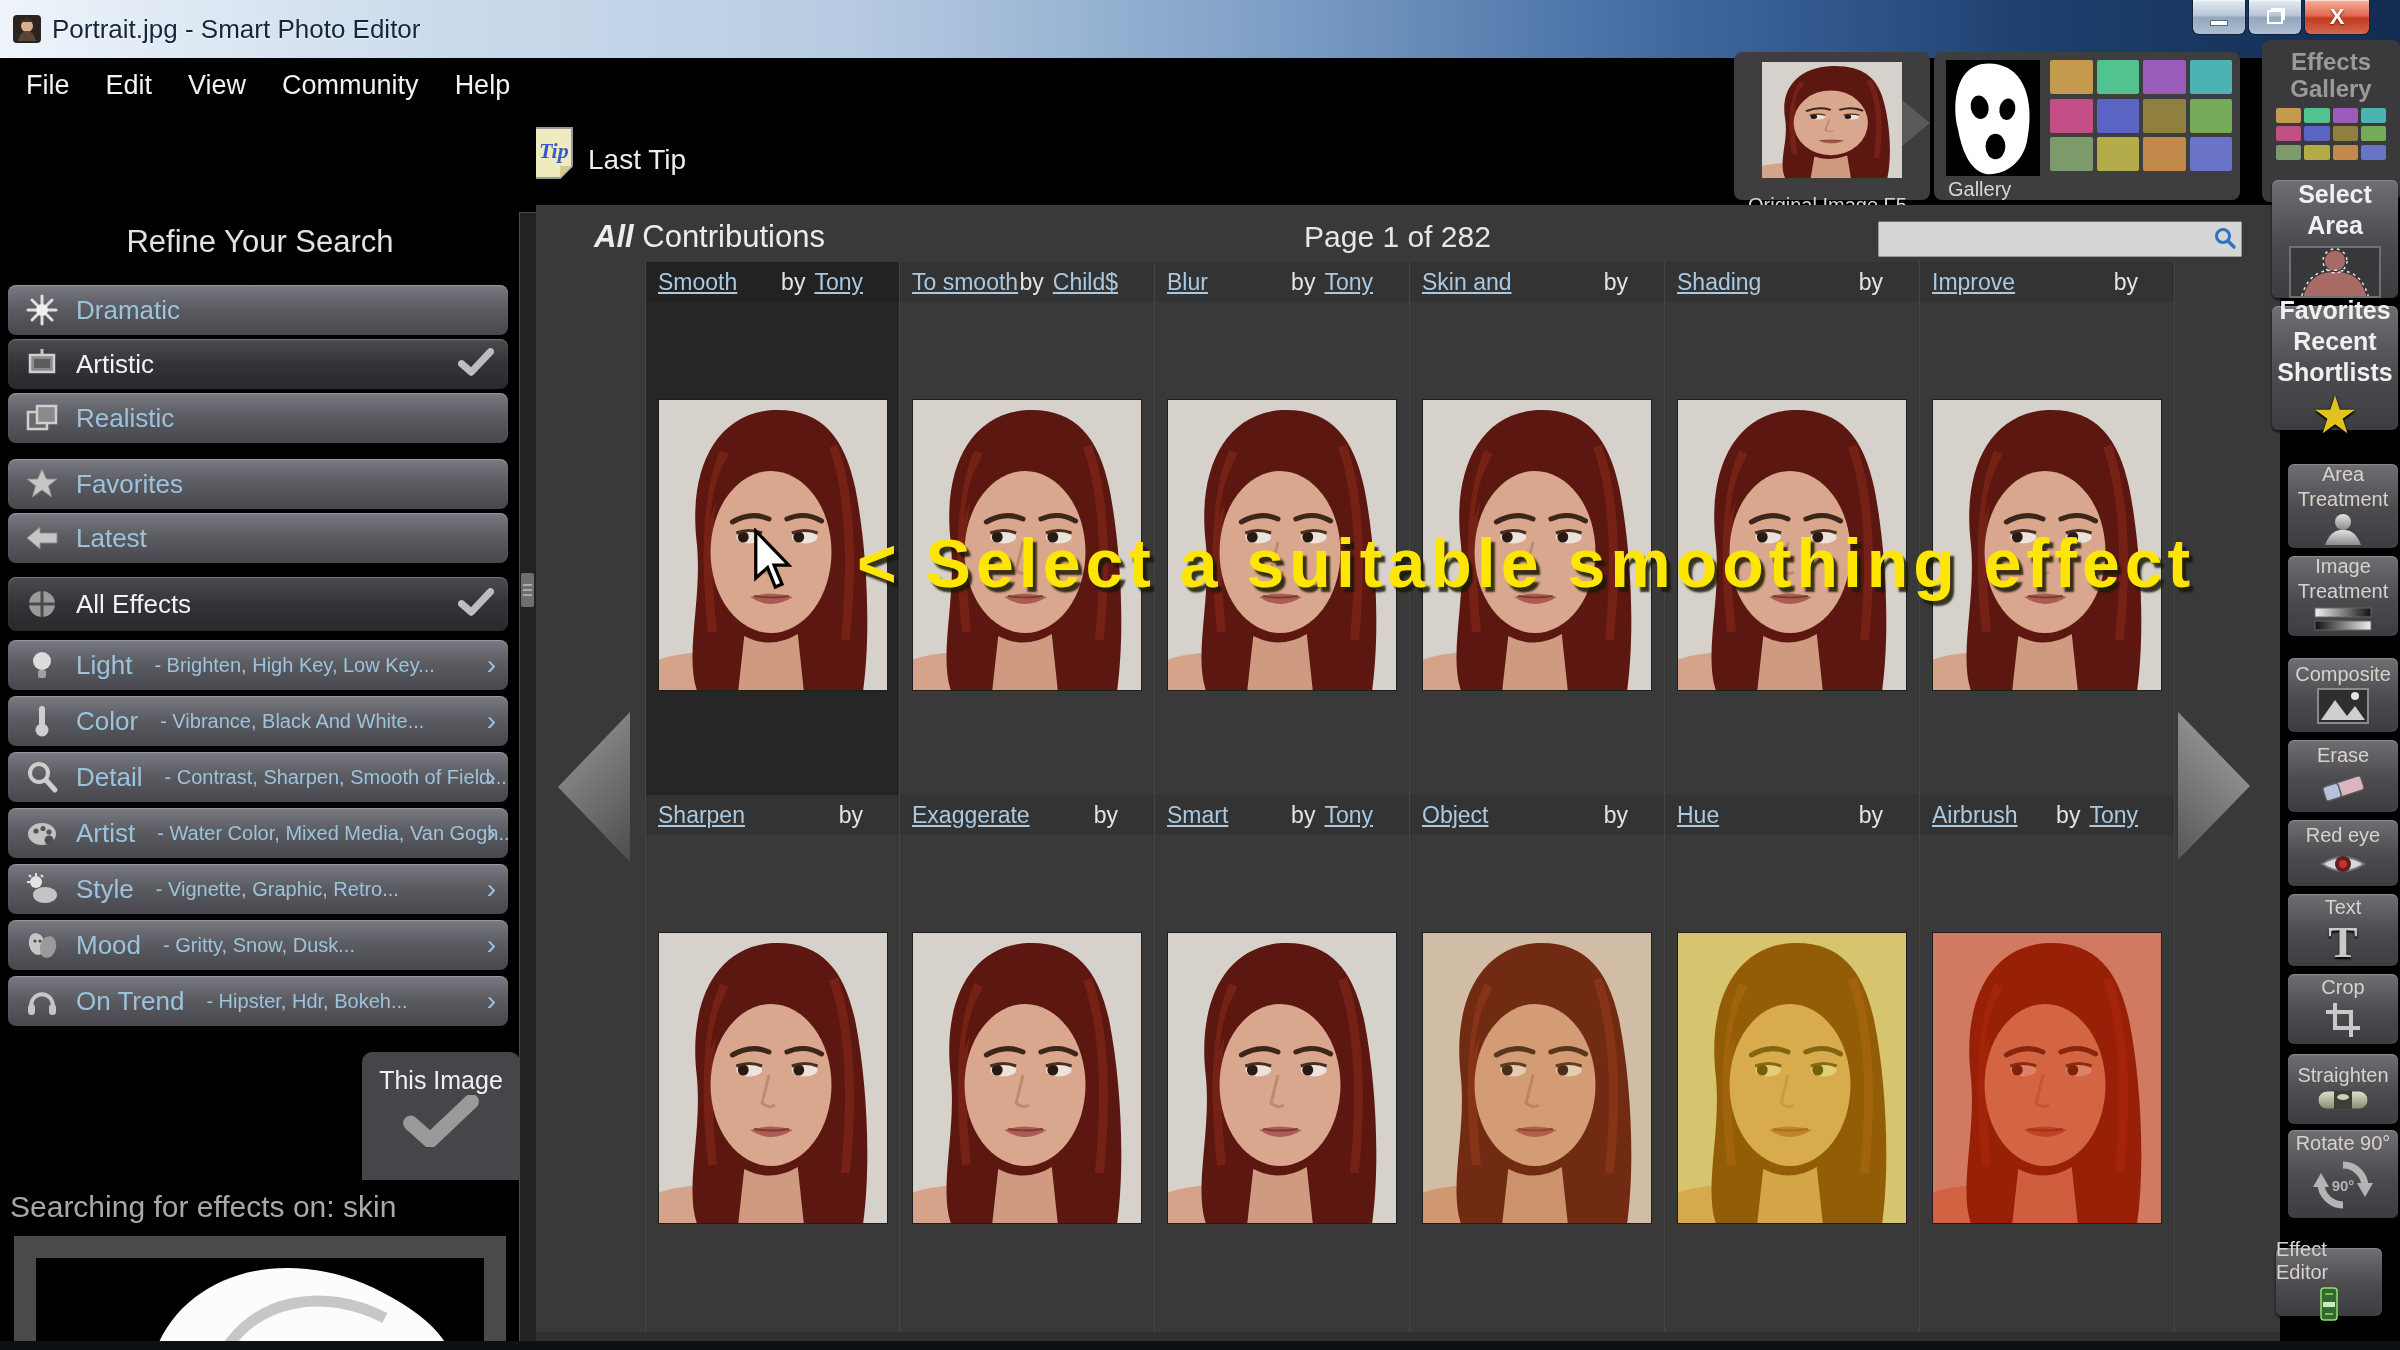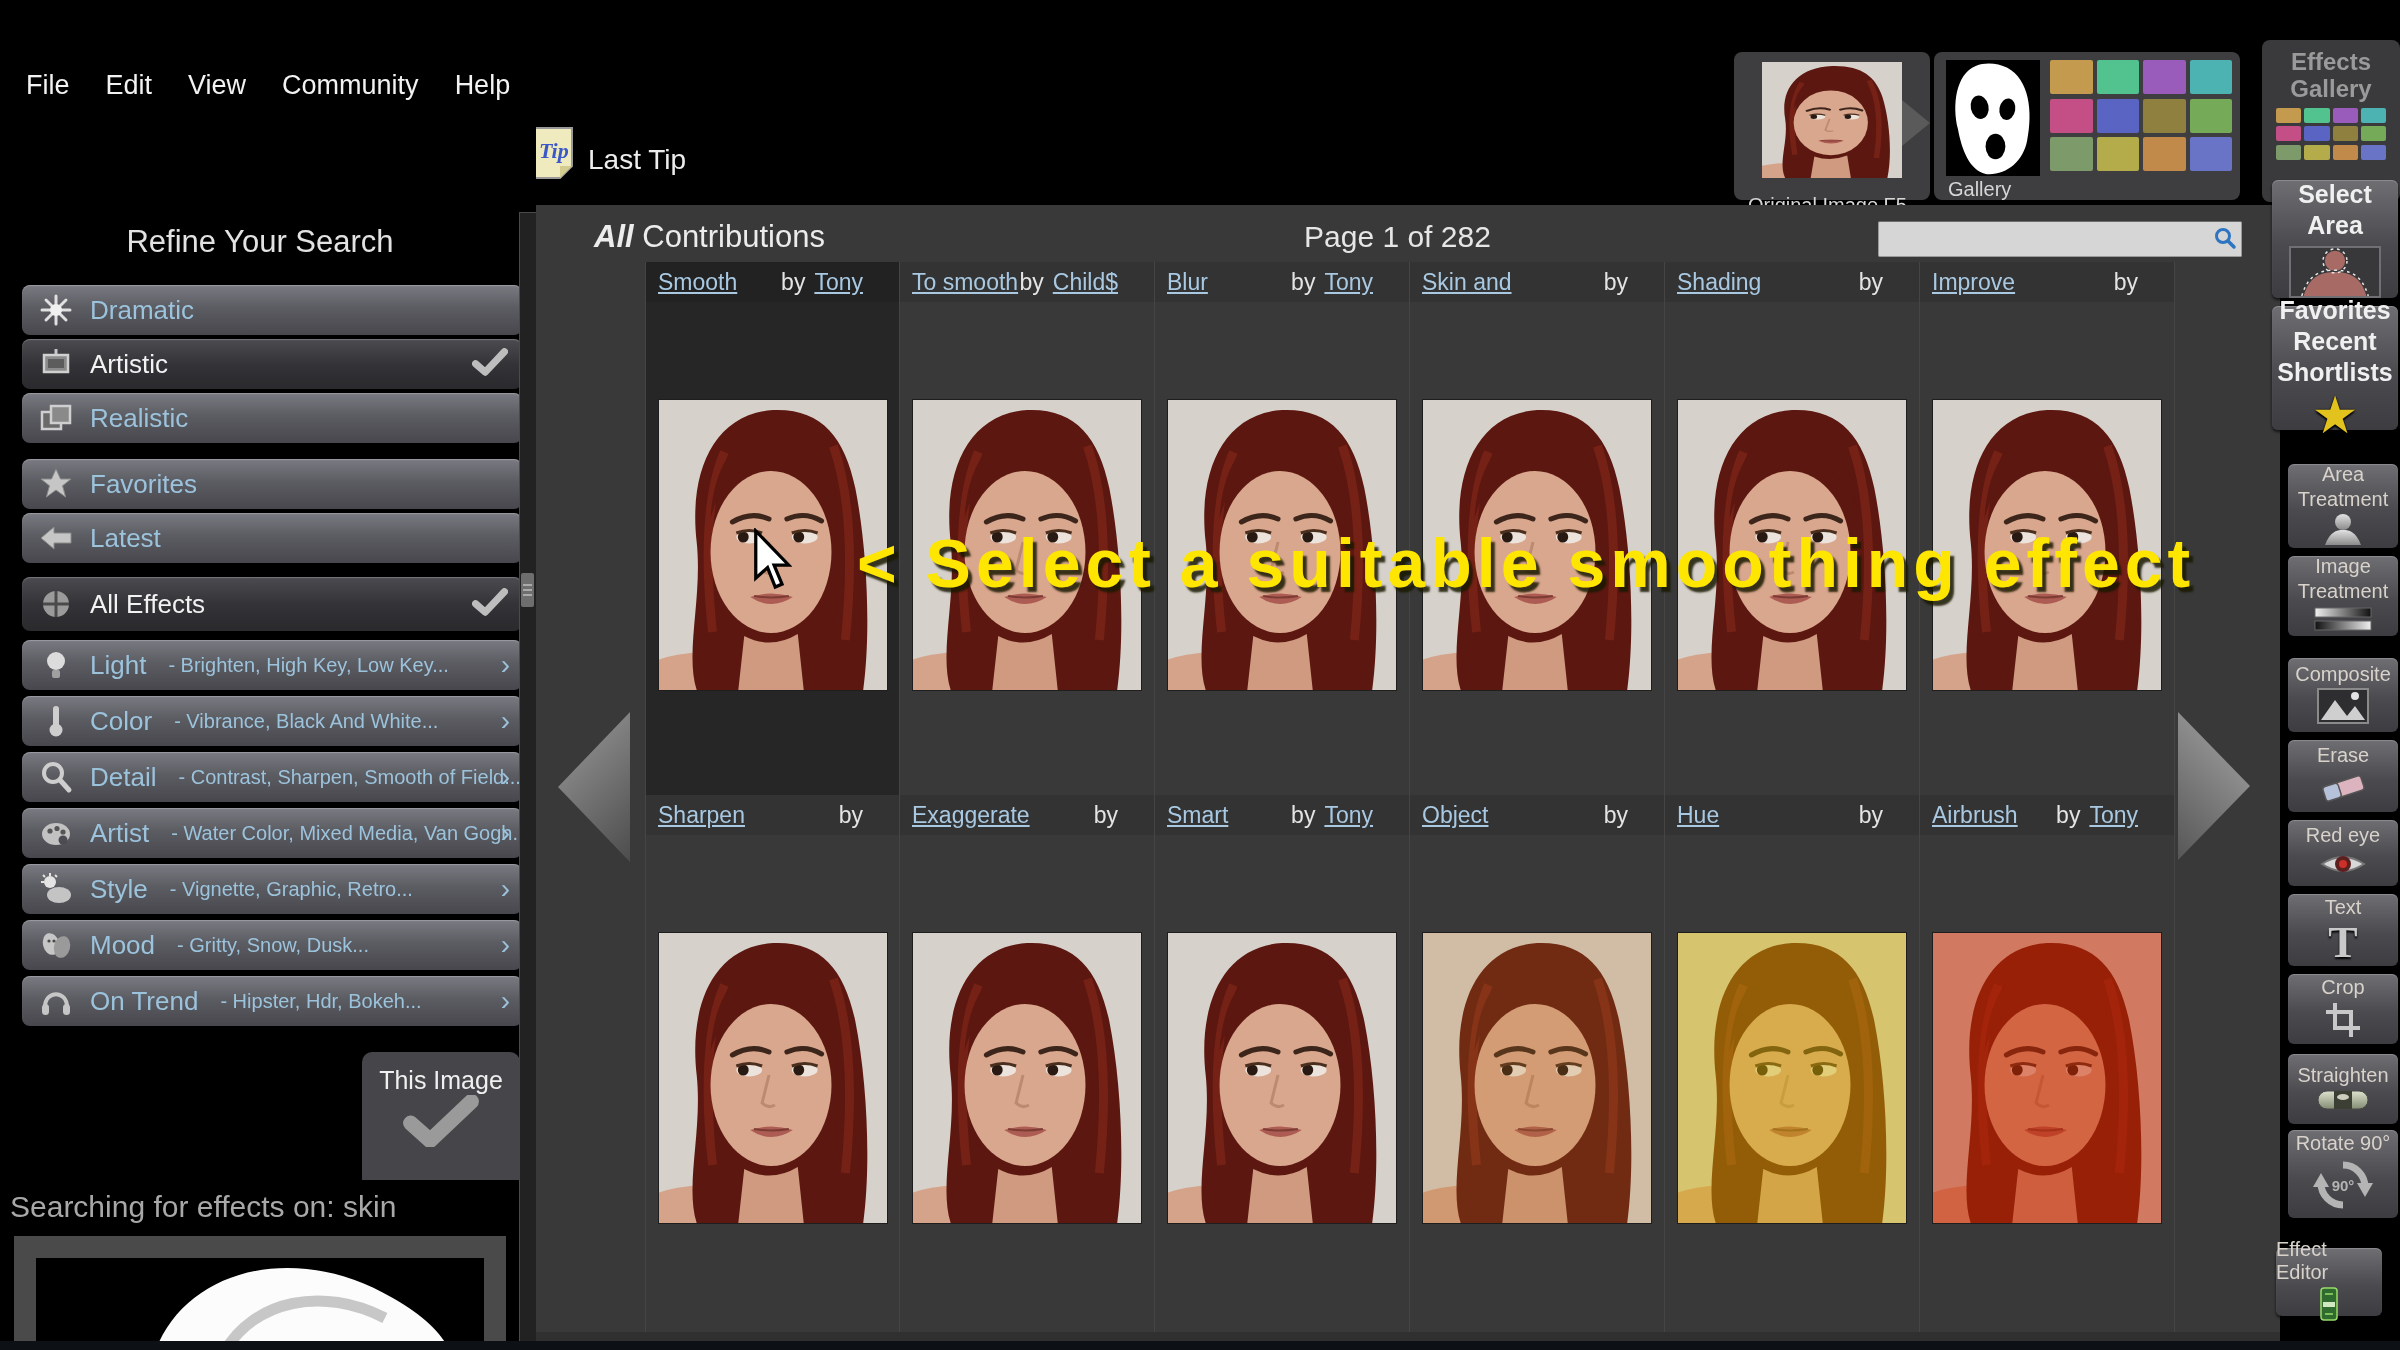--- a/index.html
+++ b/index.html
@@ -36,21 +36,21 @@
   .swgrid{position:absolute;display:grid;grid-template-columns:repeat(4,1fr);gap:4px;}
   .sw{border-radius:2px;}
   .fx-gal-title{font-size:24px;font-weight:bold;color:#9a9a9a;text-align:center;line-height:27px;padding-top:8px;}
 
   
   .sidebar{position:absolute;left:0;top:112px;width:536px;height:1238px;background:#000;}
   .side-title{position:absolute;left:0;top:112px;width:520px;text-align:center;font-size:31px;color:#e2e2e2;}
   .side-item{position:absolute;left:8px;width:500px;height:50px;border-radius:8px;
     background:linear-gradient(180deg,#7a7a82,#5c5c63 45%,#47474d);
     box-shadow:inset 0 1px 1px rgba(255,255,255,.25),0 2px 2px rgba(0,0,0,.6);
-    display:flex;align-items:center;padding:0 14px;box-sizing:border-box;gap:14px;white-space:nowrap;overflow:hidden;margin-left:14px;}
+    display:flex;align-items:center;padding:0 14px;box-sizing:border-box;gap:14px;white-space:nowrap;overflow:hidden;}
   .side-item.checked{background:linear-gradient(180deg,#4b4b50,#333338 50%,#2a2a2d);}
   .si-icon{width:40px;display:flex;justify-content:center;flex:none;}
   .si-label{font-size:26px;color:#9cc3dc;}
   .side-item.checked .si-label{color:#f2f2f2;}
   .si-desc{font-size:20px;color:#9cc3dc;margin-left:8px;}
   .si-chev{position:absolute;right:12px;font-size:28px;color:#9cc3dc;}
   .si-check{margin-left:auto;flex:none;}
   .side-scroll{position:absolute;left:519px;top:100px;width:17px;height:1138px;background:#222;border:1px solid #4a4a4a;}
   .side-thumb{position:absolute;left:1px;top:360px;width:13px;height:34px;background:#6e6e6e;border-radius:2px;
     display:flex;flex-direction:column;justify-content:center;align-items:center;gap:3px;}
@@ -108,20 +108,40 @@
   .cursor{position:absolute;left:752px;top:528px;z-index:60;}
   .bottom-strip{position:absolute;left:0;top:1341px;width:2400px;height:9px;background:#0d1116;}
   .panel-arrow{position:absolute;left:1902px;top:100px;width:0;height:0;
     border-left:28px solid #5a5a5a;border-top:23px solid transparent;border-bottom:23px solid transparent;}
 </style>
 </head>
 <body>
 
 <div class="screen">
 
+  <div class="titlebar">
+    <span class="app-icon">
+      <svg viewBox="0 0 30 30" width="30" height="30">
+        <rect x="1" y="1" width="28" height="28" rx="4" fill="#2b2320"></rect>
+        <circle cx="15" cy="12" r="6" fill="#d8b090"></circle>
+        <path d="M6 27 C8 19 12 17 15 17 C18 17 22 19 24 27 Z" fill="#5a4636"></path>
+        <path d="M7 8 L23 8 L15 3 Z" fill="#3a2e26"></path>
+      </svg>
+    </span>
+    <span class="wtitle">Portrait.jpg - Smart Photo Editor</span>
+    <div class="winbtns">
+      <div class="wbtn min">
+          <span class="min-glyph"></span>
+        </div>
+      <div class="wbtn res">
+          <span class="res-glyph"></span>
+        </div>
+      <div class="wbtn close">X</div>
+    </div>
+  </div>
 
   <div class="menubar" id="menubar">
       <span class="menu-item">File</span>
       <span class="menu-item">Edit</span>
       <span class="menu-item">View</span>
       <span class="menu-item">Community</span>
       <span class="menu-item">Help</span>
     </div>
 
   <div class="toolbar">

